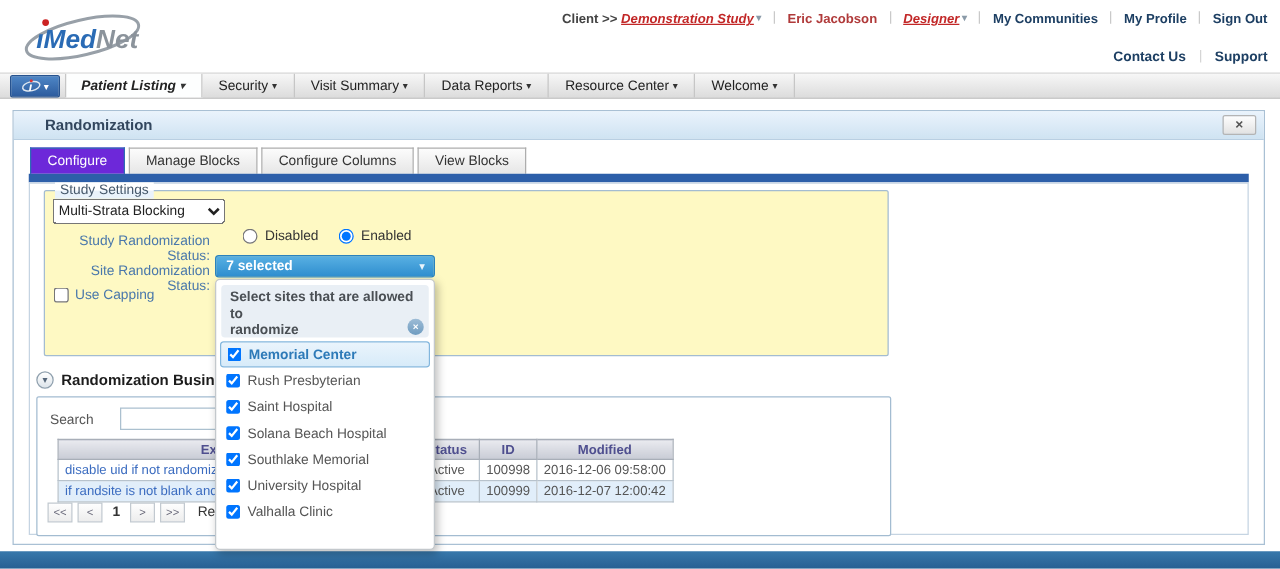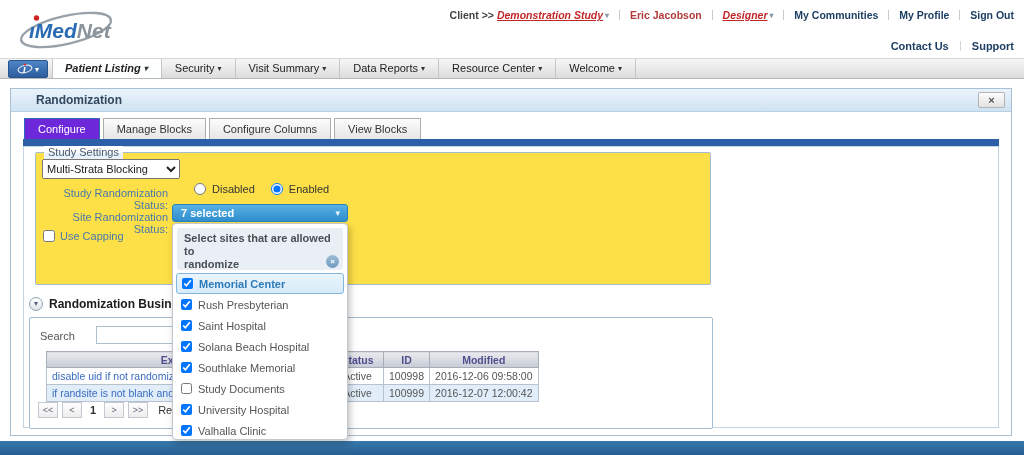--- a/index.html
+++ b/index.html
@@ -44,21 +44,21 @@
   .tab { height:21px; line-height:21px; padding:0 13px; font-size:11px; color:#333; cursor:pointer;
     background:linear-gradient(#fcfcfc,#e6e6e6); border:1px solid #adadad; border-bottom:none; }
   .tab.active { background:#6d28d9; color:#fff; border-color:#2e6cb5; }
   .tab-underline { position:absolute; left:12px; right:12px; top:50px; height:7px; background:#2d5fa9; }
 
   .content { position:absolute; left:12px; right:12px; top:57px; bottom:7px; border:1px solid #c5d4e2; background:#fff; }
 
   .fieldset { position:absolute; border:1px solid #a3bcd1; border-radius:2px; }
   .fieldset .legend { position:absolute; top:-7px; left:8px; padding:0 4px; font-size:11px; color:#46586b;
     background:linear-gradient(#ffffff 46%, #e9f2fb 54%); line-height:13px; }
-  .fs-settings { left:11px; top:5px; width:676px; height:133px; background:#fde047; }
+  .fs-settings { left:11px; top:5px; width:676px; height:133px; background:#fef9c3; }
   .fs-rules { left:5px; top:170px; width:684px; height:112px; background:#fff; }
 
   .blocking-select { position:absolute; left:6px; top:6px; width:138px; height:20px; font-size:11px;
     font-family:"Liberation Sans", sans-serif; color:#222; }
   .flabel { position:absolute; left:0; width:132px; text-align:right; font-size:11px; color:#4a78ab; }
   .radio-row { position:absolute; left:146px; top:30px; font-size:11px; color:#333; display:flex; align-items:center; gap:4px;justify-content:center; }
   .radio-row input { width:12px; height:12px; margin:0 2px 0 12px; }
   .cap-row { position:absolute; left:7px; top:77px; font-size:11px; color:#4a78ab; display:flex; align-items:center; gap:5px; }
   .cap-row input { width:12px; height:12px; }
 
@@ -267,24 +267,20 @@
     </div>
     <div class="dd-item">
       <input type="checkbox" checked="" style="">
       <span>Solana Beach Hospital</span>
     </div>
     <div class="dd-item">
       <input type="checkbox" checked="" style="">
       <span>Southlake Memorial</span>
     </div>
     <div class="dd-item">
-      <input type="checkbox" style="">
-      <span>Study Documents</span>
-    </div>
-    <div class="dd-item">
       <input type="checkbox" checked="" style="">
       <span>University Hospital</span>
     </div>
     <div class="dd-item">
       <input type="checkbox" checked="" style="">
       <span>Valhalla Clinic</span>
     </div>
   </div>
 </div>
 

